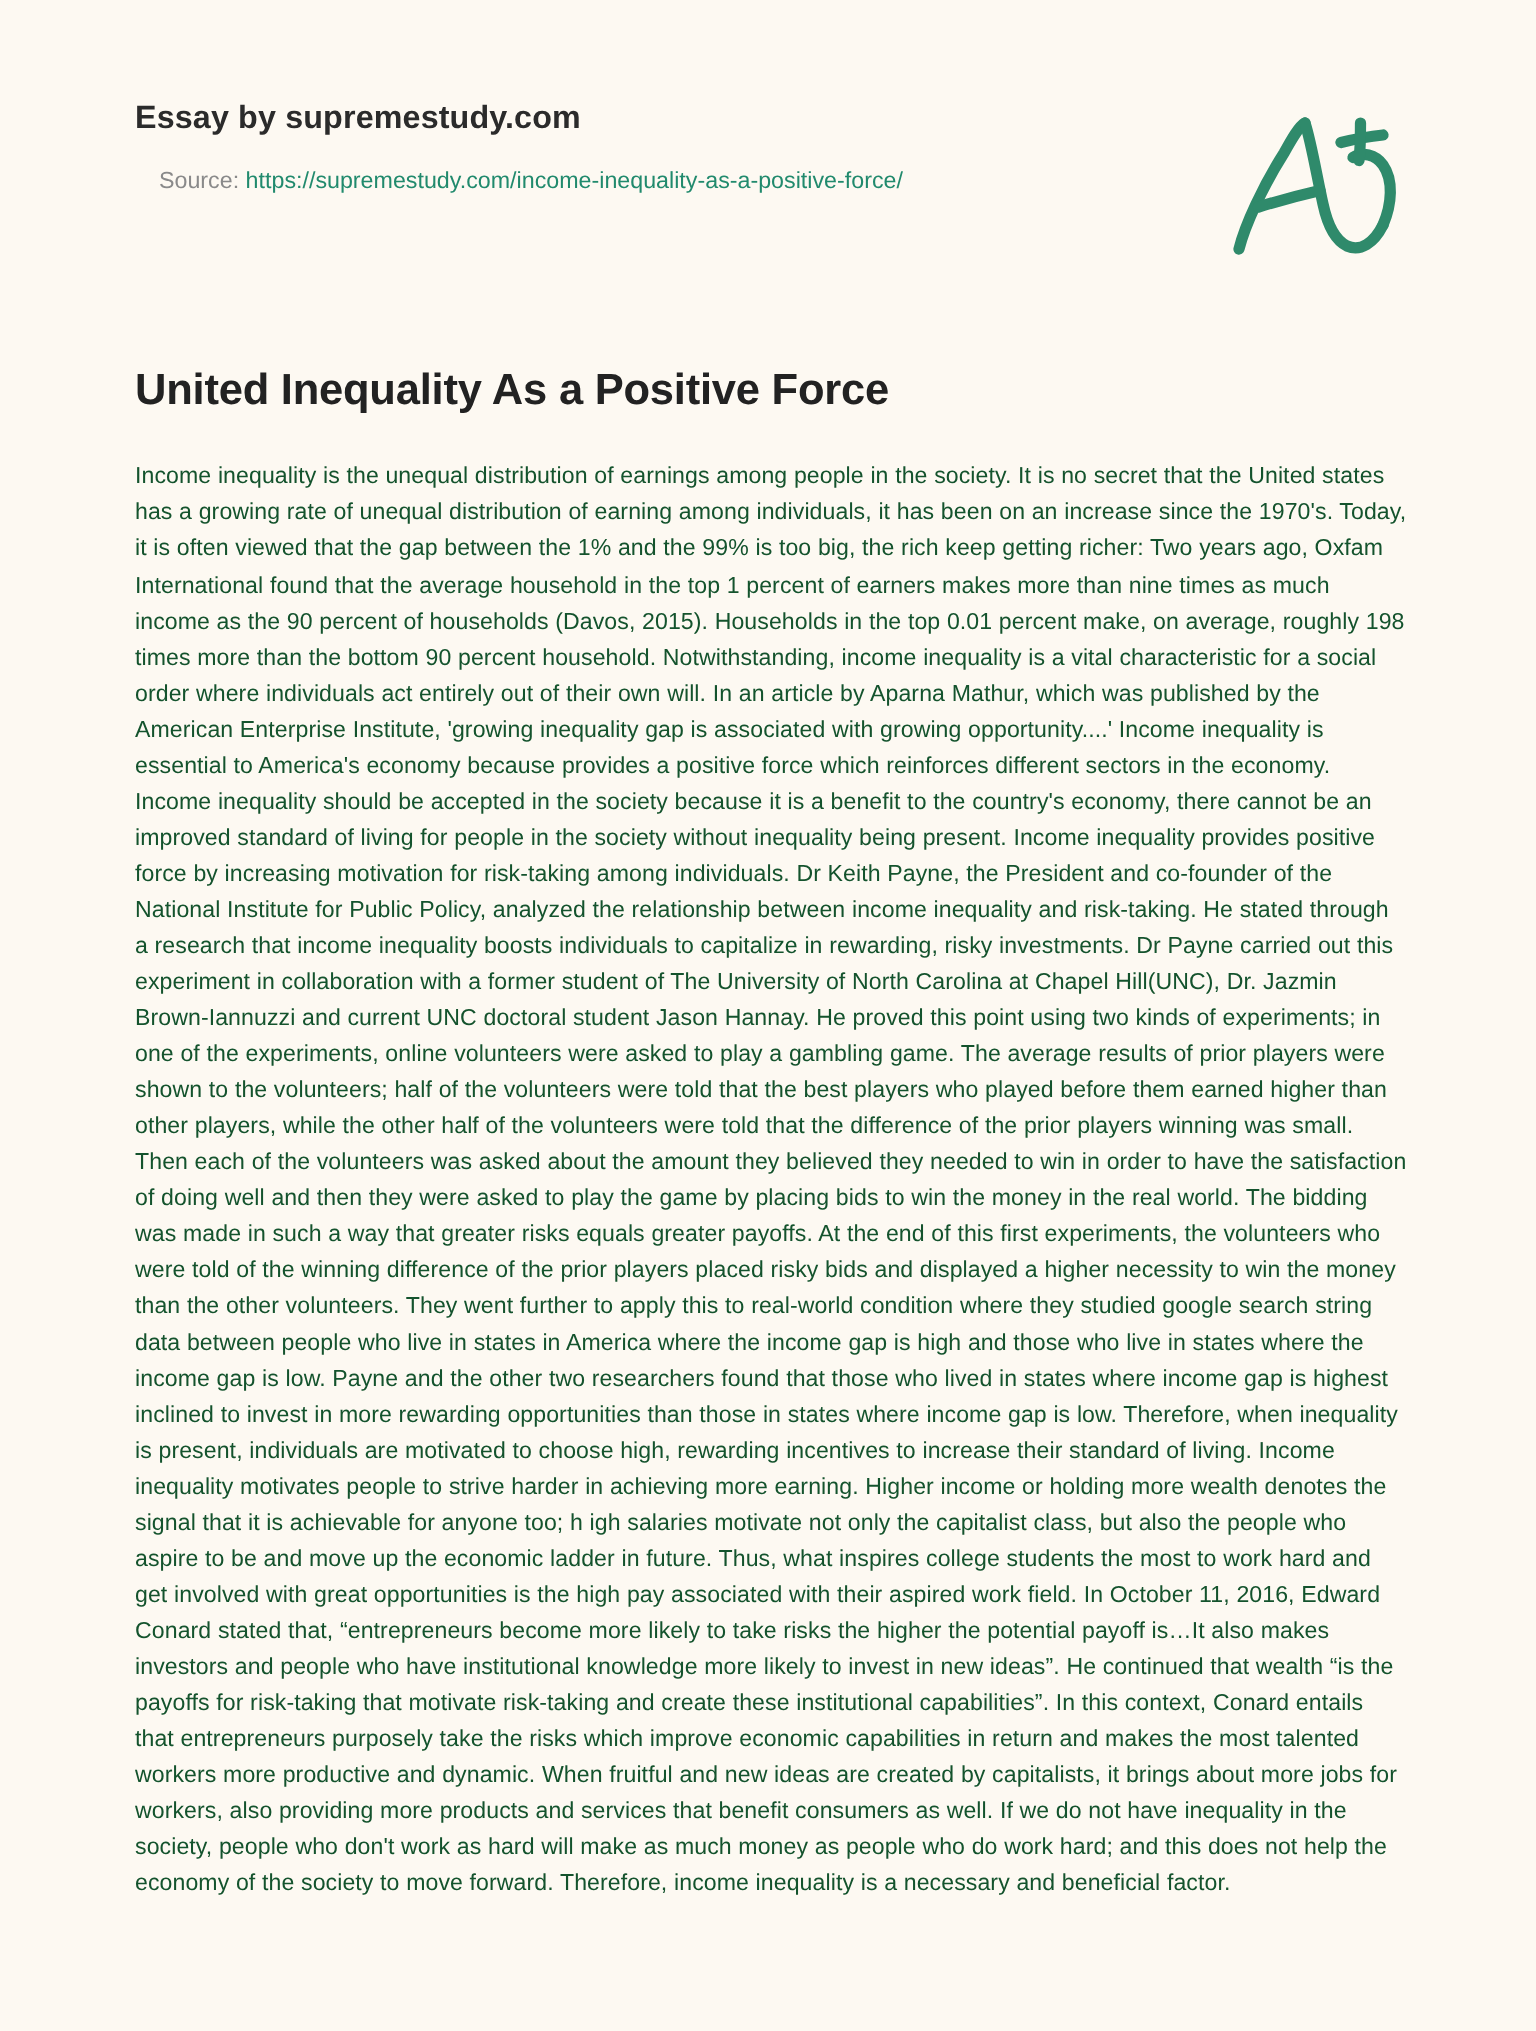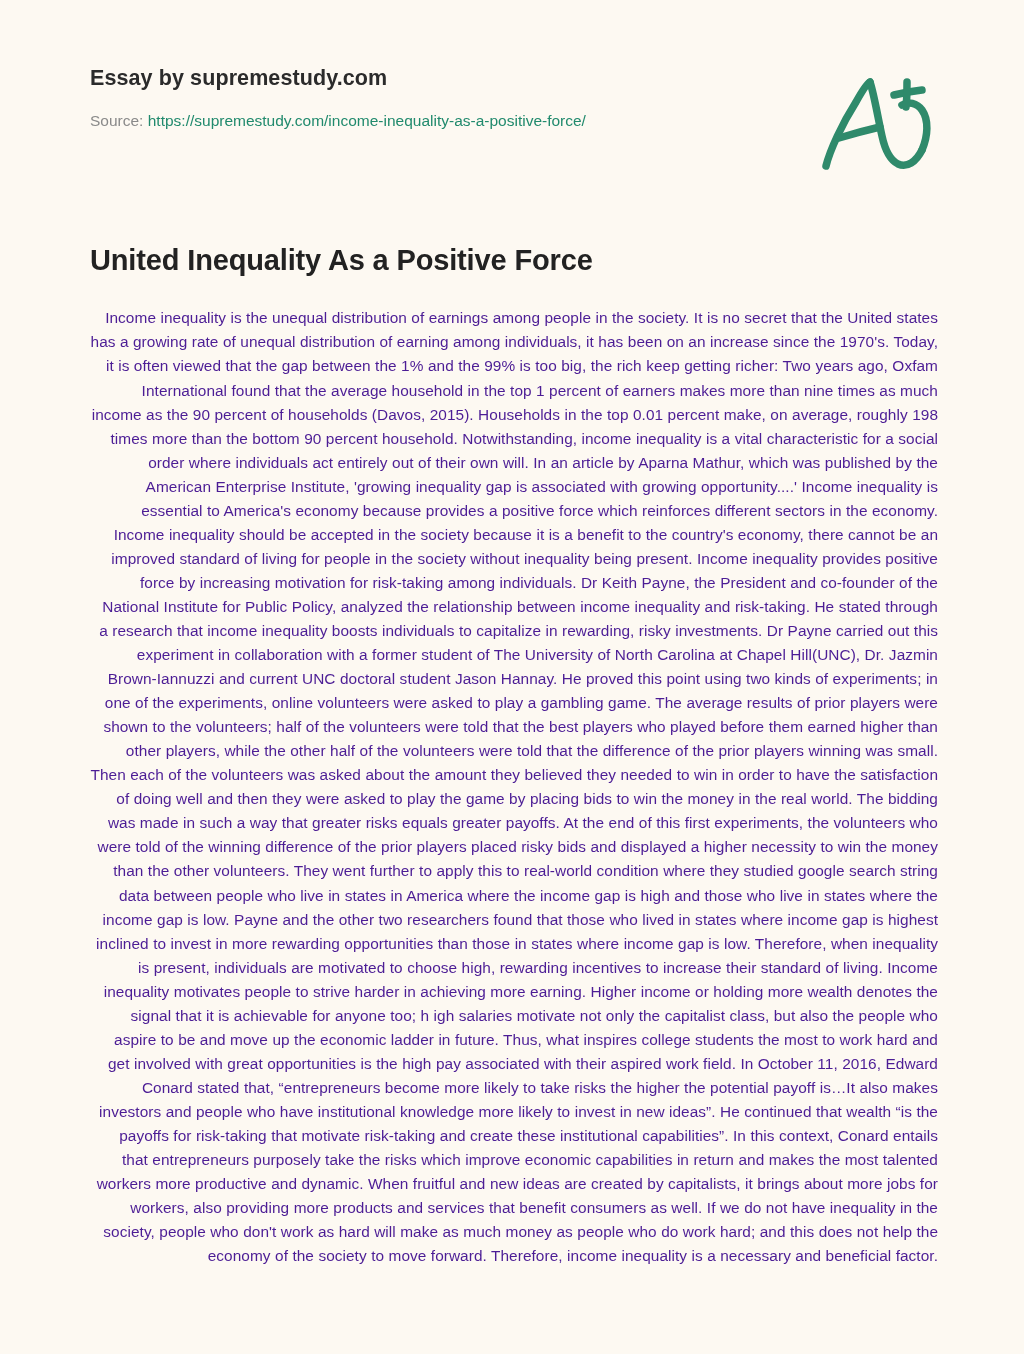--- a/index.html
+++ b/index.html
@@ -48,20 +48,21 @@
     margin: 0;
     white-space: nowrap;
   }
 
   .source-line {
     margin-top: 19px;
     font-size: 15.5px;
     line-height: 1.3;
     color: #8a8a8a;
     white-space: nowrap;
+    margin-left: 16px;
   }
 
   .source-label {
     color: #8a8a8a;
   }
 
   .source-url {
     color: #218a6d;
     text-decoration: none;
   }
@@ -99,22 +100,22 @@
 
   .article-body {
     margin: 0;
     padding-top: 28px;
   }
 
   .article-body p {
     margin: 0;
     font-size: 15.4px;
     line-height: 24.05px;
-    color: #4c1d95;
-    text-align: right;
+    color: #14532d;
+    text-align: left;
     letter-spacing: 0.004em;
     word-spacing: 0.005em;
   }
 </style>
 </head>
 <body>
 
 <div class="page">
 
   <div class="header">

